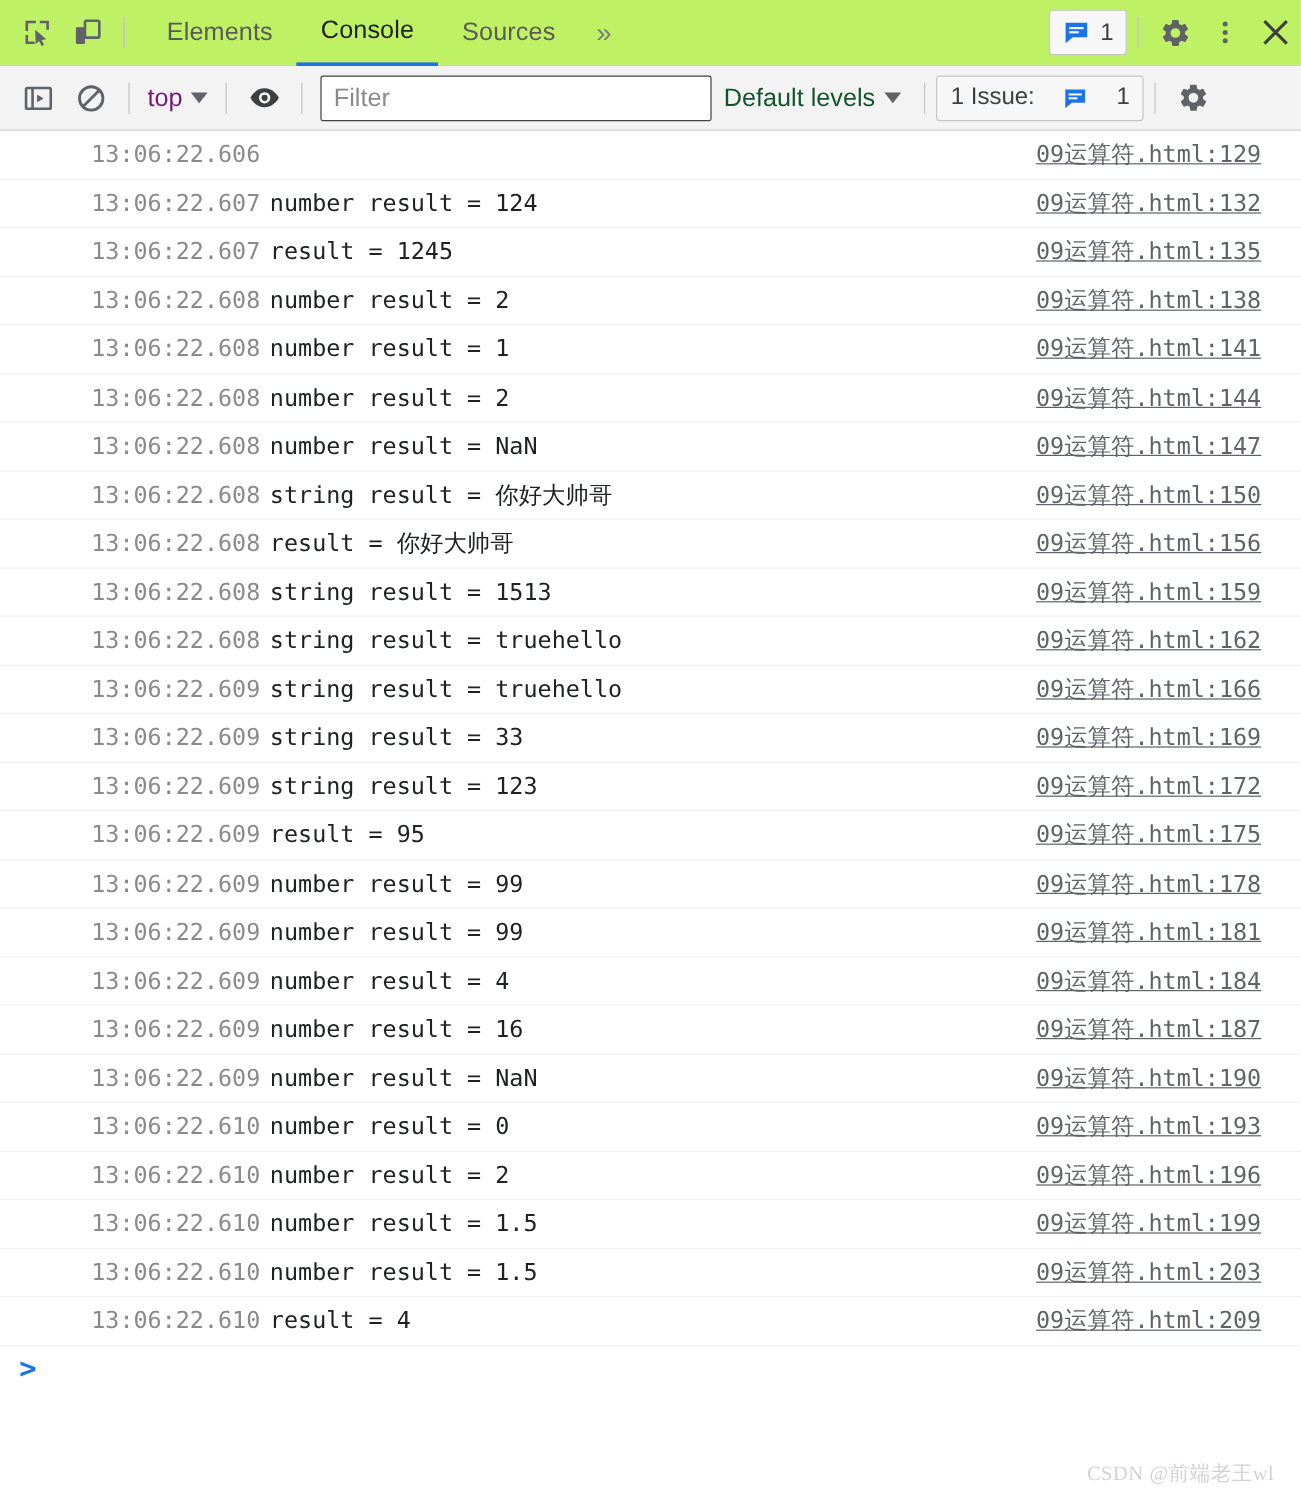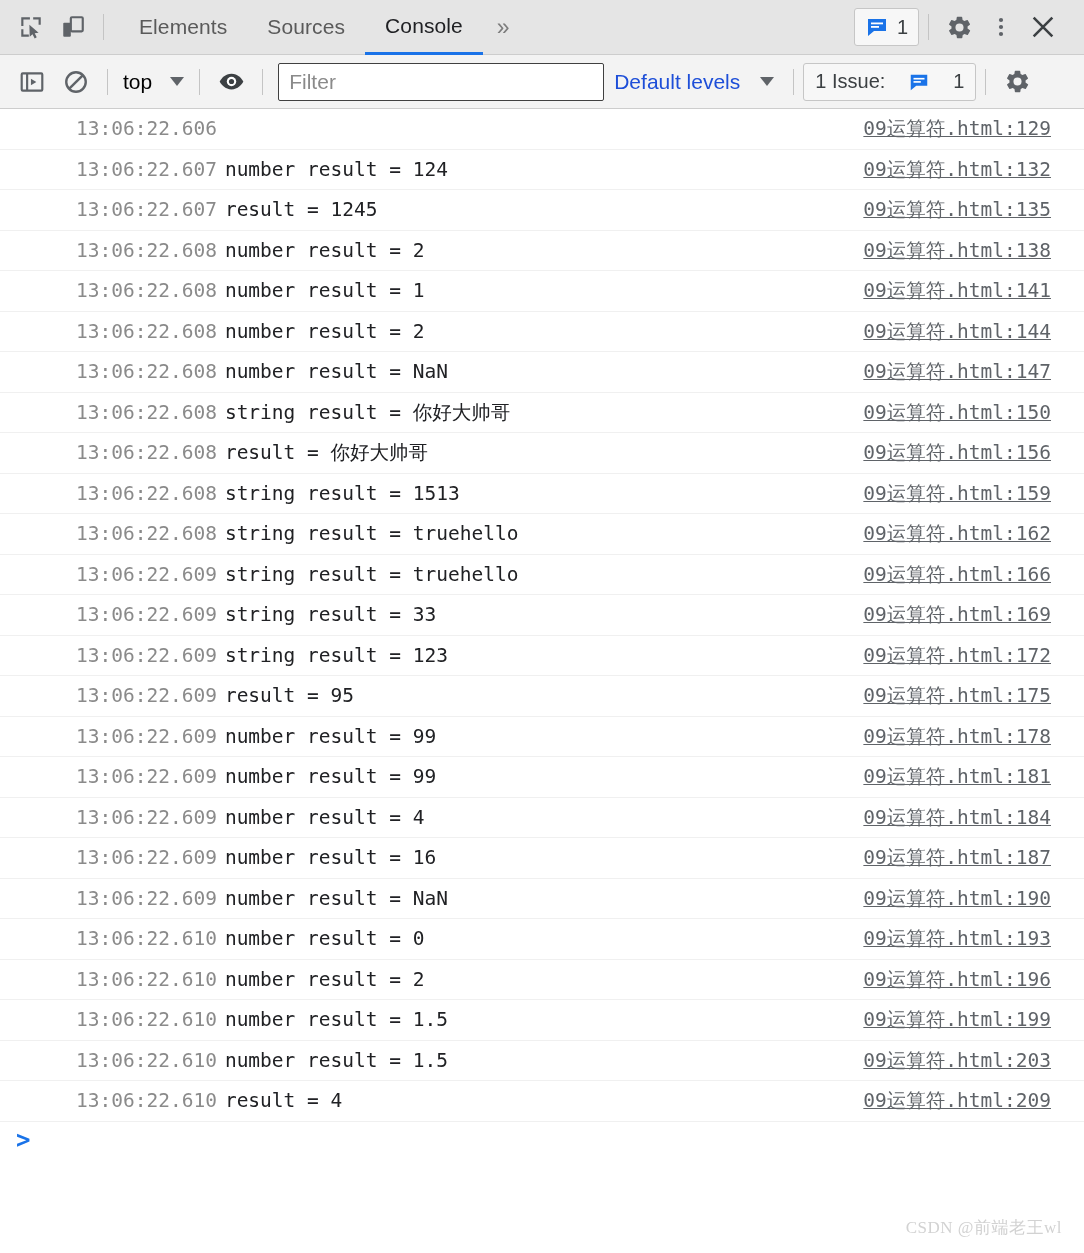--- a/index.html
+++ b/index.html
@@ -21,25 +21,25 @@
     display: flex;
     flex-direction: column;
     position: relative;
     background: #ffffff;
   }
 
   
   .tabbar {
     height: 55px;
     min-height: 55px;
-    background: #e5e5e5;
+    background: #bef264;
     border-bottom: 1px solid #cdcdcd;
     display: flex;
     align-items: center;
-    padding: 0 20px 0 10px;
+    padding: 0 0 0 10px;
     box-sizing: border-box;
   }
   .tb-icon {
     width: 42px;
     height: 42px;
     display: flex;
     align-items: center;
     justify-content: center;
     flex: 0 0 auto;
   }
@@ -109,23 +109,23 @@
     width: 44px;
     height: 40px;
     display: flex;
     align-items: center;
     justify-content: center;
     flex: 0 0 auto;
   }
   .ctx-select {
     display: flex;
     align-items: center;
-    gap: 18px;
+    gap: 7px;
     font-size: 21px;
-    color: #000000;
+    color: #701a75;
     padding: 0 6px;
     white-space: nowrap;
     justify-content: space-between;
   }
   .caret {
     width: 0; height: 0;
     border-left: 7px solid transparent;
     border-right: 7px solid transparent;
     border-top: 9px solid #5f6368;
     display: inline-block;
@@ -143,23 +143,23 @@
     box-sizing: border-box;
     margin-left: 6px;
   }
   .filter-input .ph {
     font-size: 21px;
     color: #8a8a8a;
   }
   .levels {
     display: flex;
     align-items: center;
-    gap: 20px;
+    gap: 8px;
     font-size: 21px;
-    color: #1d4ed8;
+    color: #14532d;
     padding: 0 10px;
     white-space: nowrap;
   }
   .issue-btn {
     display: flex;
     align-items: center;
     gap: 23px;
     border: 1px solid #c6c6c6;
     border-radius: 3px;
     height: 38px;
@@ -263,25 +263,25 @@
         <rect x="3" y="8" width="7" height="13" rx="1" fill="#5f6368"></rect>
       </svg>
     </div>
 
     <div class="vsep"></div>
 
     <div class="tabs">
       <div class="tab">
         <span>Elements</span>
       </div>
+      <div class="tab active">
+        <span>Console</span>
+      </div>
       <div class="tab">
         <span>Sources</span>
-      </div>
-      <div class="tab active">
-        <span>Console</span>
       </div>
       <div class="tab more">
         <span>»</span>
       </div>
     </div>
 
     <div class="spacer"></div>
 
     <div class="issues-chip">
       <span>

